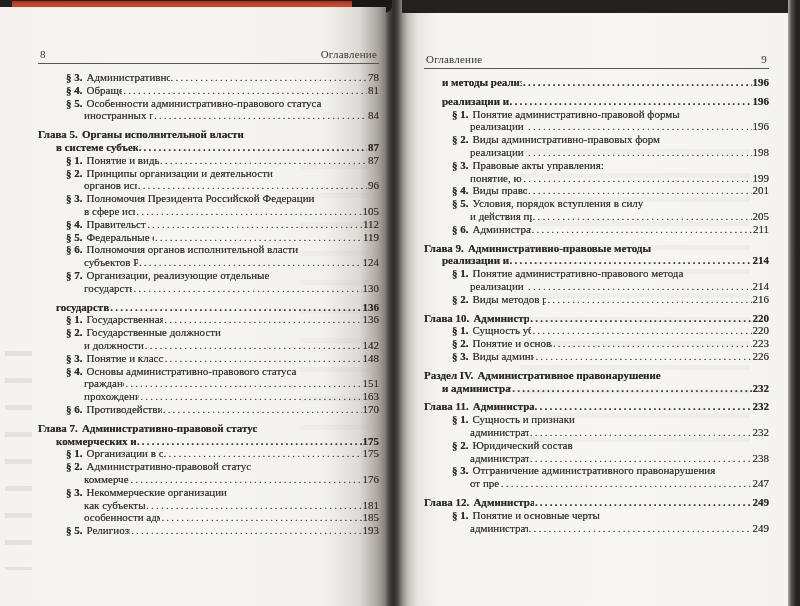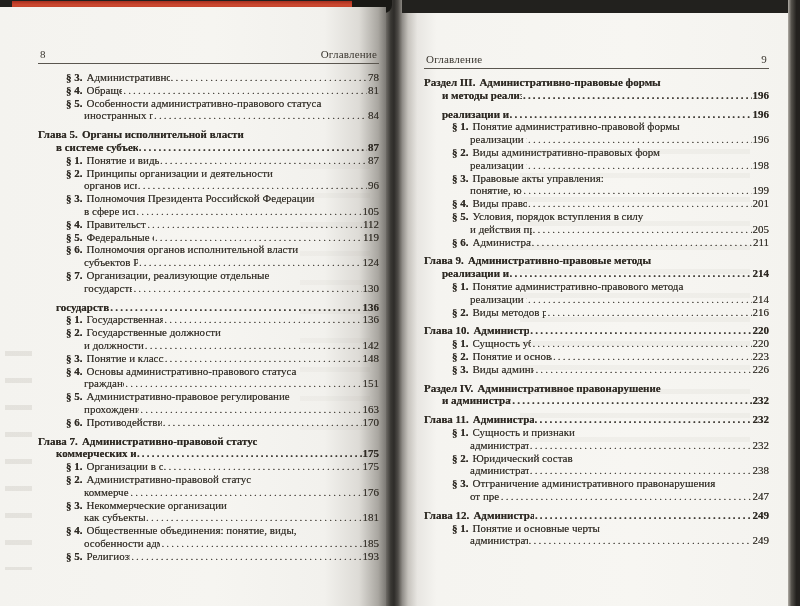--- a/index.html
+++ b/index.html
@@ -232,21 +232,20 @@
           </div>
           <div class="entry section">
             <div class="line first"><span class="marker">§ 4.</span><span class="txt">Основы административно-правового статуса</span></div>
             <div class="line cont last">
               <span class="txt">гражданских служащих</span>
               <span class="dots"></span>
               <span class="pg">151</span>
             </div>
           </div>
           <div class="entry section">
-            <div class="line first"><span class="marker">§ 5.</span><span class="txt">Административно-правовое регулирование</span></div>
             <div class="line cont last">
               <span class="txt">прохождения гражданской службы</span>
               <span class="dots"></span>
               <span class="pg">163</span>
             </div>
           </div>
           <div class="entry section">
             <div class="line first last">
               <span class="marker">§ 6.</span>
               <span class="txt">Противодействие коррупции на гражданской службе</span>
@@ -280,21 +279,20 @@
           </div>
           <div class="entry section">
             <div class="line first"><span class="marker">§ 3.</span><span class="txt">Некоммерческие организации</span></div>
             <div class="line cont last">
               <span class="txt">как субъекты административного права</span>
               <span class="dots"></span>
               <span class="pg">181</span>
             </div>
           </div>
           <div class="entry section">
-            <div class="line first"><span class="marker">§ 4.</span><span class="txt">Общественные объединения: понятие, виды,</span></div>
             <div class="line cont last">
               <span class="txt">особенности административно-правового положения</span>
               <span class="dots"></span>
               <span class="pg">185</span>
             </div>
           </div>
           <div class="entry section">
             <div class="line first last">
               <span class="marker">§ 5.</span>
               <span class="txt">Религиозные объединения</span>
@@ -307,21 +305,20 @@
   </div>
 
   <div class="page page-right">
     <div class="page-inner-right">
       <div class="page-head">
         <span>Оглавление</span>
         <span>9</span>
       </div>
       <div class="toc">
           <div class="entry razdel">
-            <div class="line first"><span class="marker">Раздел III.</span><span class="txt">Административно-правовые формы</span></div>
             <div class="line cont last">
               <span class="txt">и методы реализации исполнительной власти</span>
               <span class="dots"></span>
               <span class="pg">196</span>
             </div>
           </div>
           <div class="entry chapter">
             <div class="line cont last">
               <span class="txt">реализации исполнительной власти</span>
               <span class="dots"></span>

